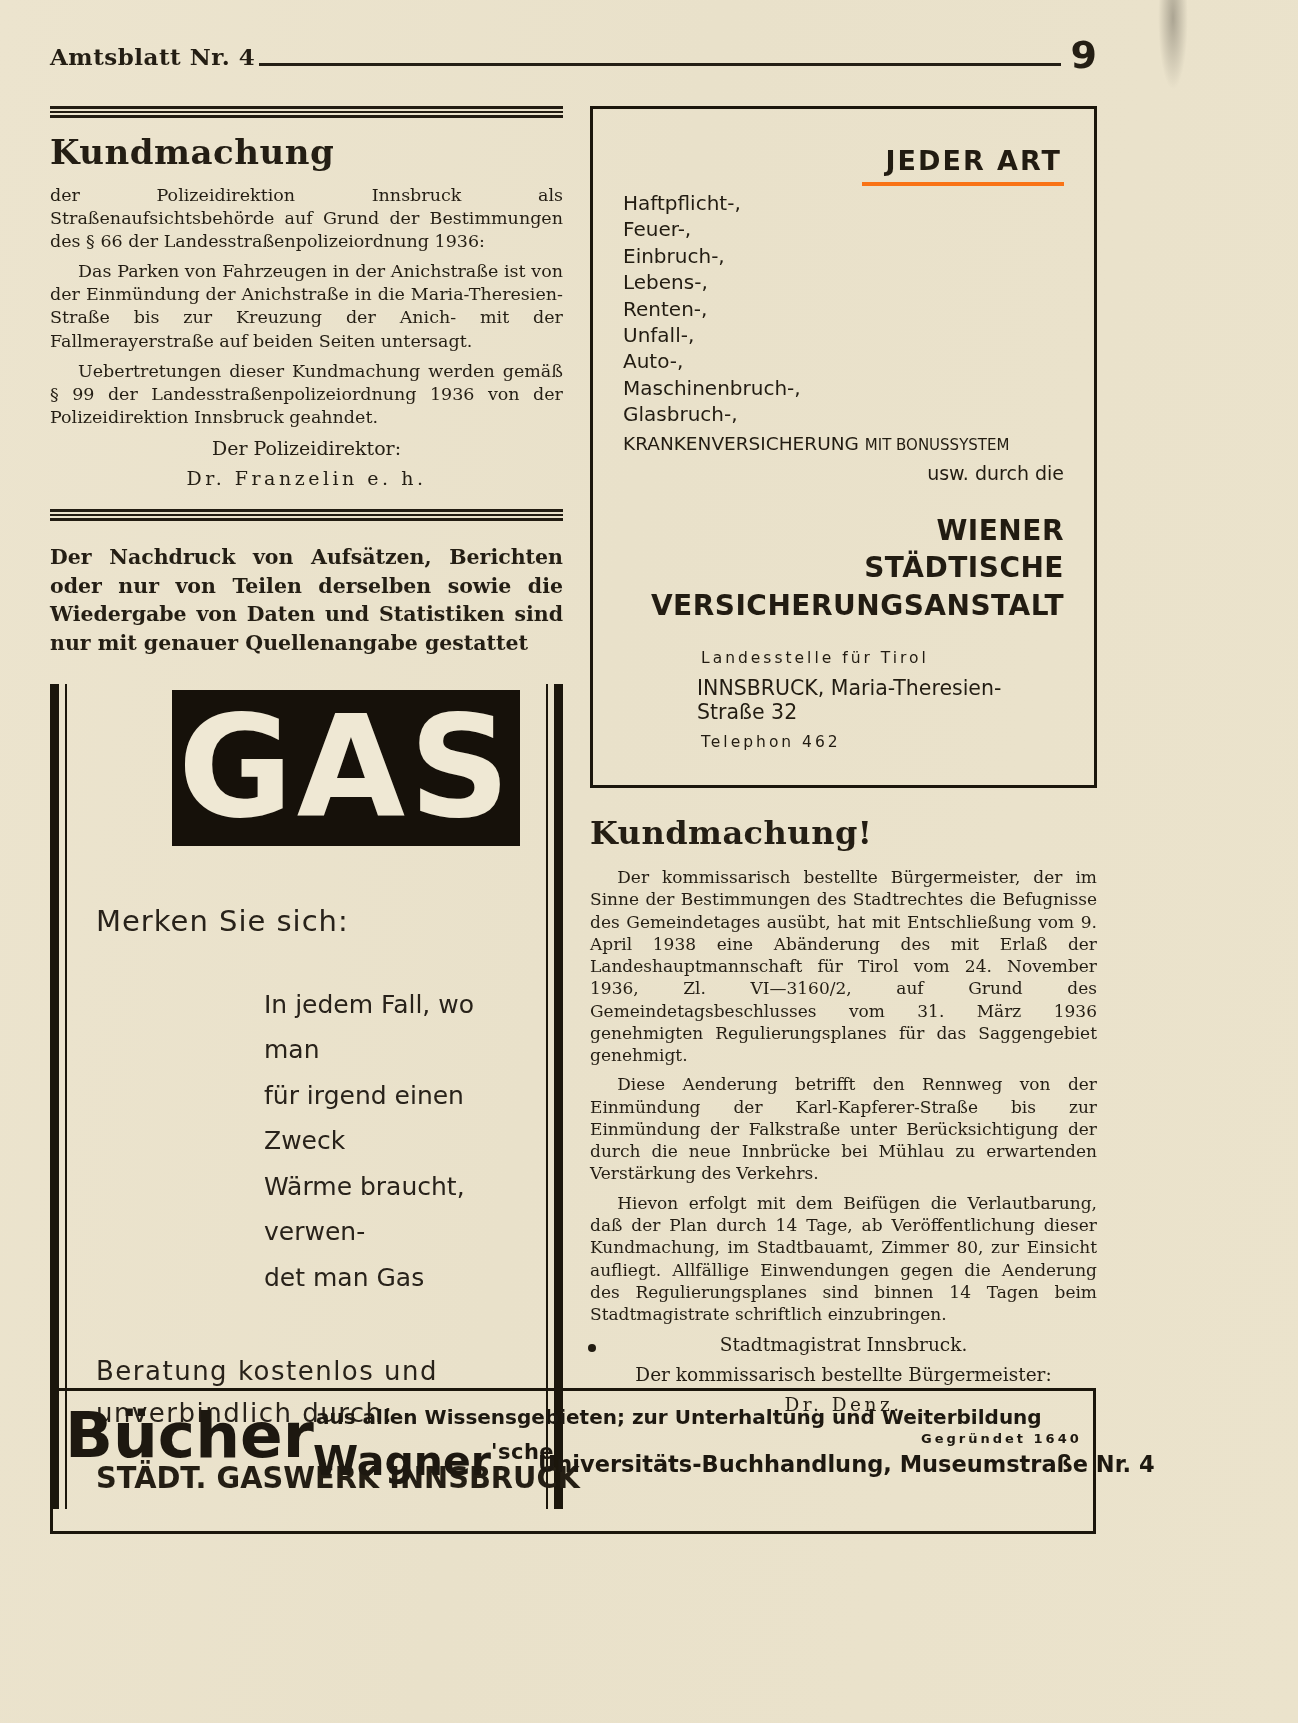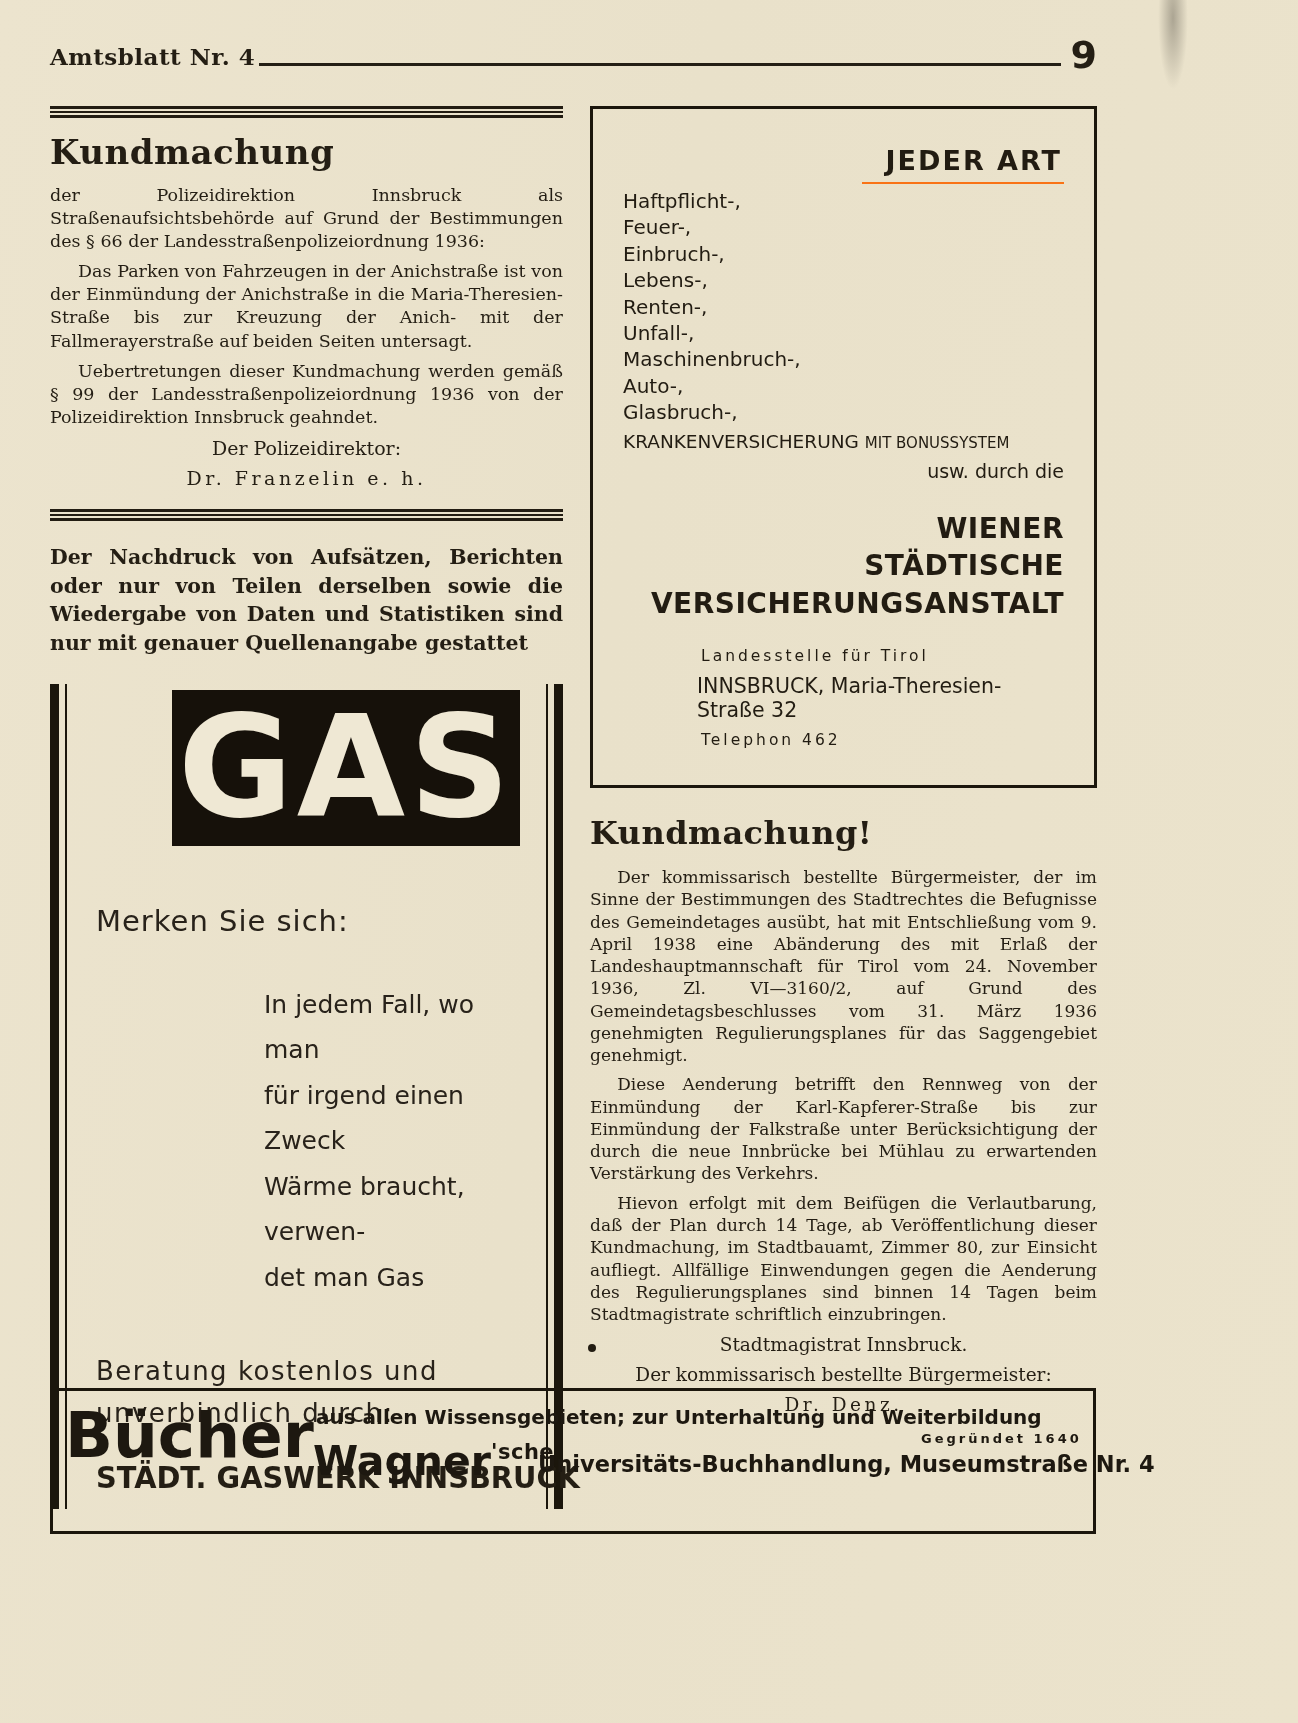--- a/index.html
+++ b/index.html
@@ -97,21 +97,21 @@
     padding: 28px 30px 0 30px;
     font-family: "DejaVu Sans", sans-serif; color: #221c12;
   }
   .ins-title {
     font-weight: bold; font-size: 27px; letter-spacing: 0.5px;
     border-bottom: 2px solid #241f15; padding-bottom: 7px; width: 62%;
   }
   .ins-subtitle { display: flex; justify-content: flex-end; margin-top: 8px; }
   .ins-subtitle span {
     font-weight: bold; font-size: 27px; letter-spacing: 2px;
-    border-bottom: 2px solid #f97316; padding: 0 2px 6px 24px;
+    border-bottom: 4px solid #f97316; padding: 0 2px 6px 24px;
   }
   .ins-items { margin-top: 4px; font-size: 20px; line-height: 1.32; }
   .ins-kranken { margin-top: 5px; font-size: 18.5px; white-space: nowrap; }
   .ins-kranken .small { font-size: 15px; }
   .ins-usw { text-align: right; font-size: 19px; margin-top: 8px; }
   .ins-company { text-align: right; font-weight: bold; font-size: 28px; line-height: 1.35; margin-top: 28px; letter-spacing: 0.5px; }
   .ins-branch { margin-top: 24px; padding-left: 78px; font-size: 15.5px; letter-spacing: 3px; }
   .ins-address { padding-left: 74px; font-size: 20.5px; margin-top: 9px; }
   .ins-phone { padding-left: 78px; font-size: 15.5px; letter-spacing: 3px; margin-top: 9px; }
 
@@ -221,22 +221,22 @@
         <span>JEDER ART</span>
       </div>
 
       <div class="ins-items">
         <div>Haftpflicht-,</div>
         <div>Feuer-,</div>
         <div>Einbruch-,</div>
         <div>Lebens-,</div>
         <div>Renten-,</div>
         <div>Unfall-,</div>
+        <div>Auto-,</div>
         <div>Maschinenbruch-,</div>
-        <div>Auto-,</div>
         <div>Glasbruch-,</div>
       </div>
 
       <div class="ins-kranken">
         <span>KRANKENVERSICHERUNG</span>
         <span class="small">MIT BONUSSYSTEM</span>
       </div>
 
       <div class="ins-usw">usw. durch die</div>
 

